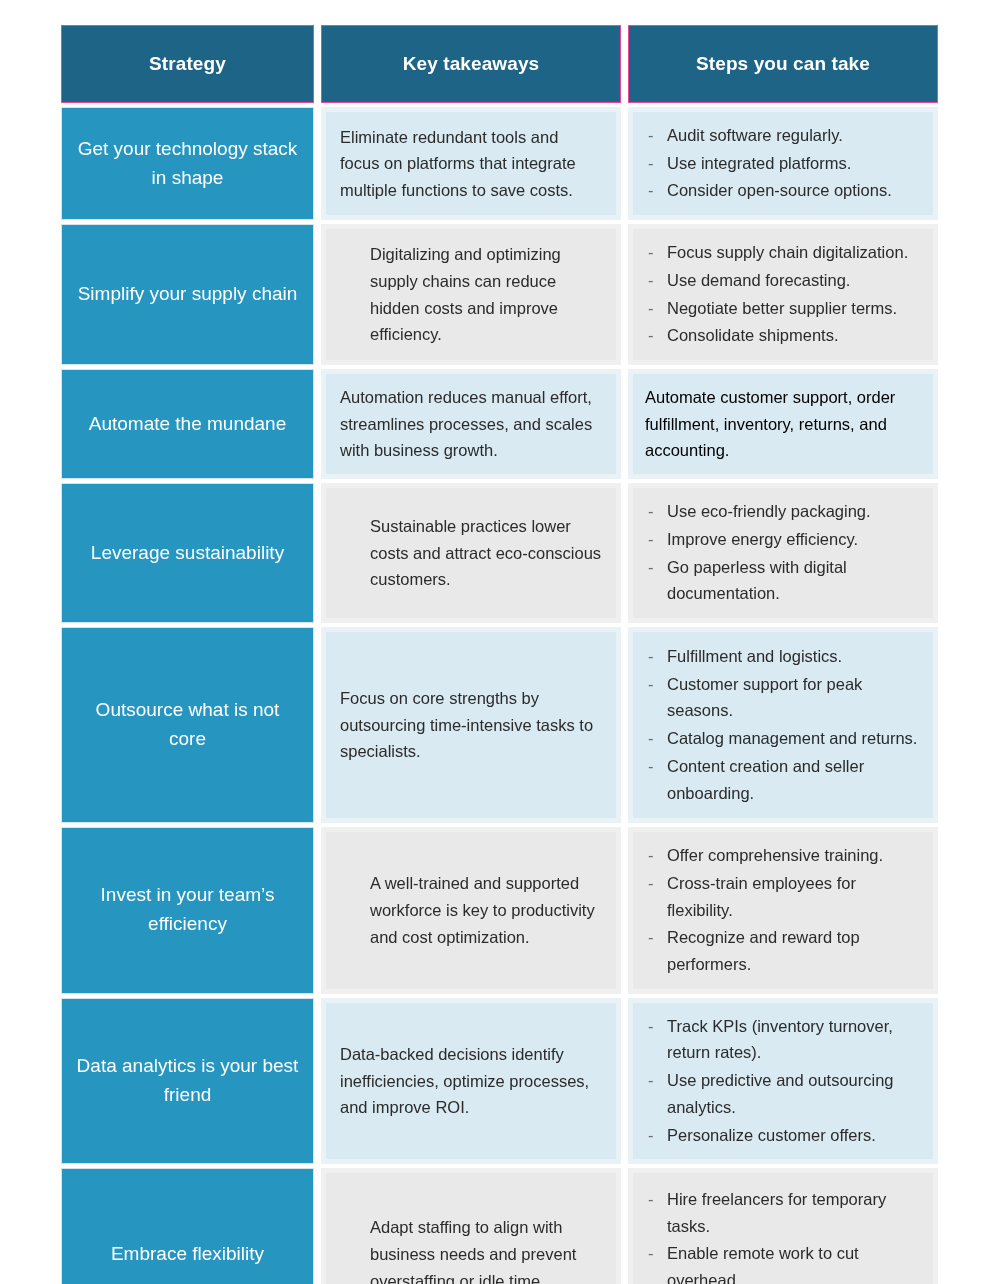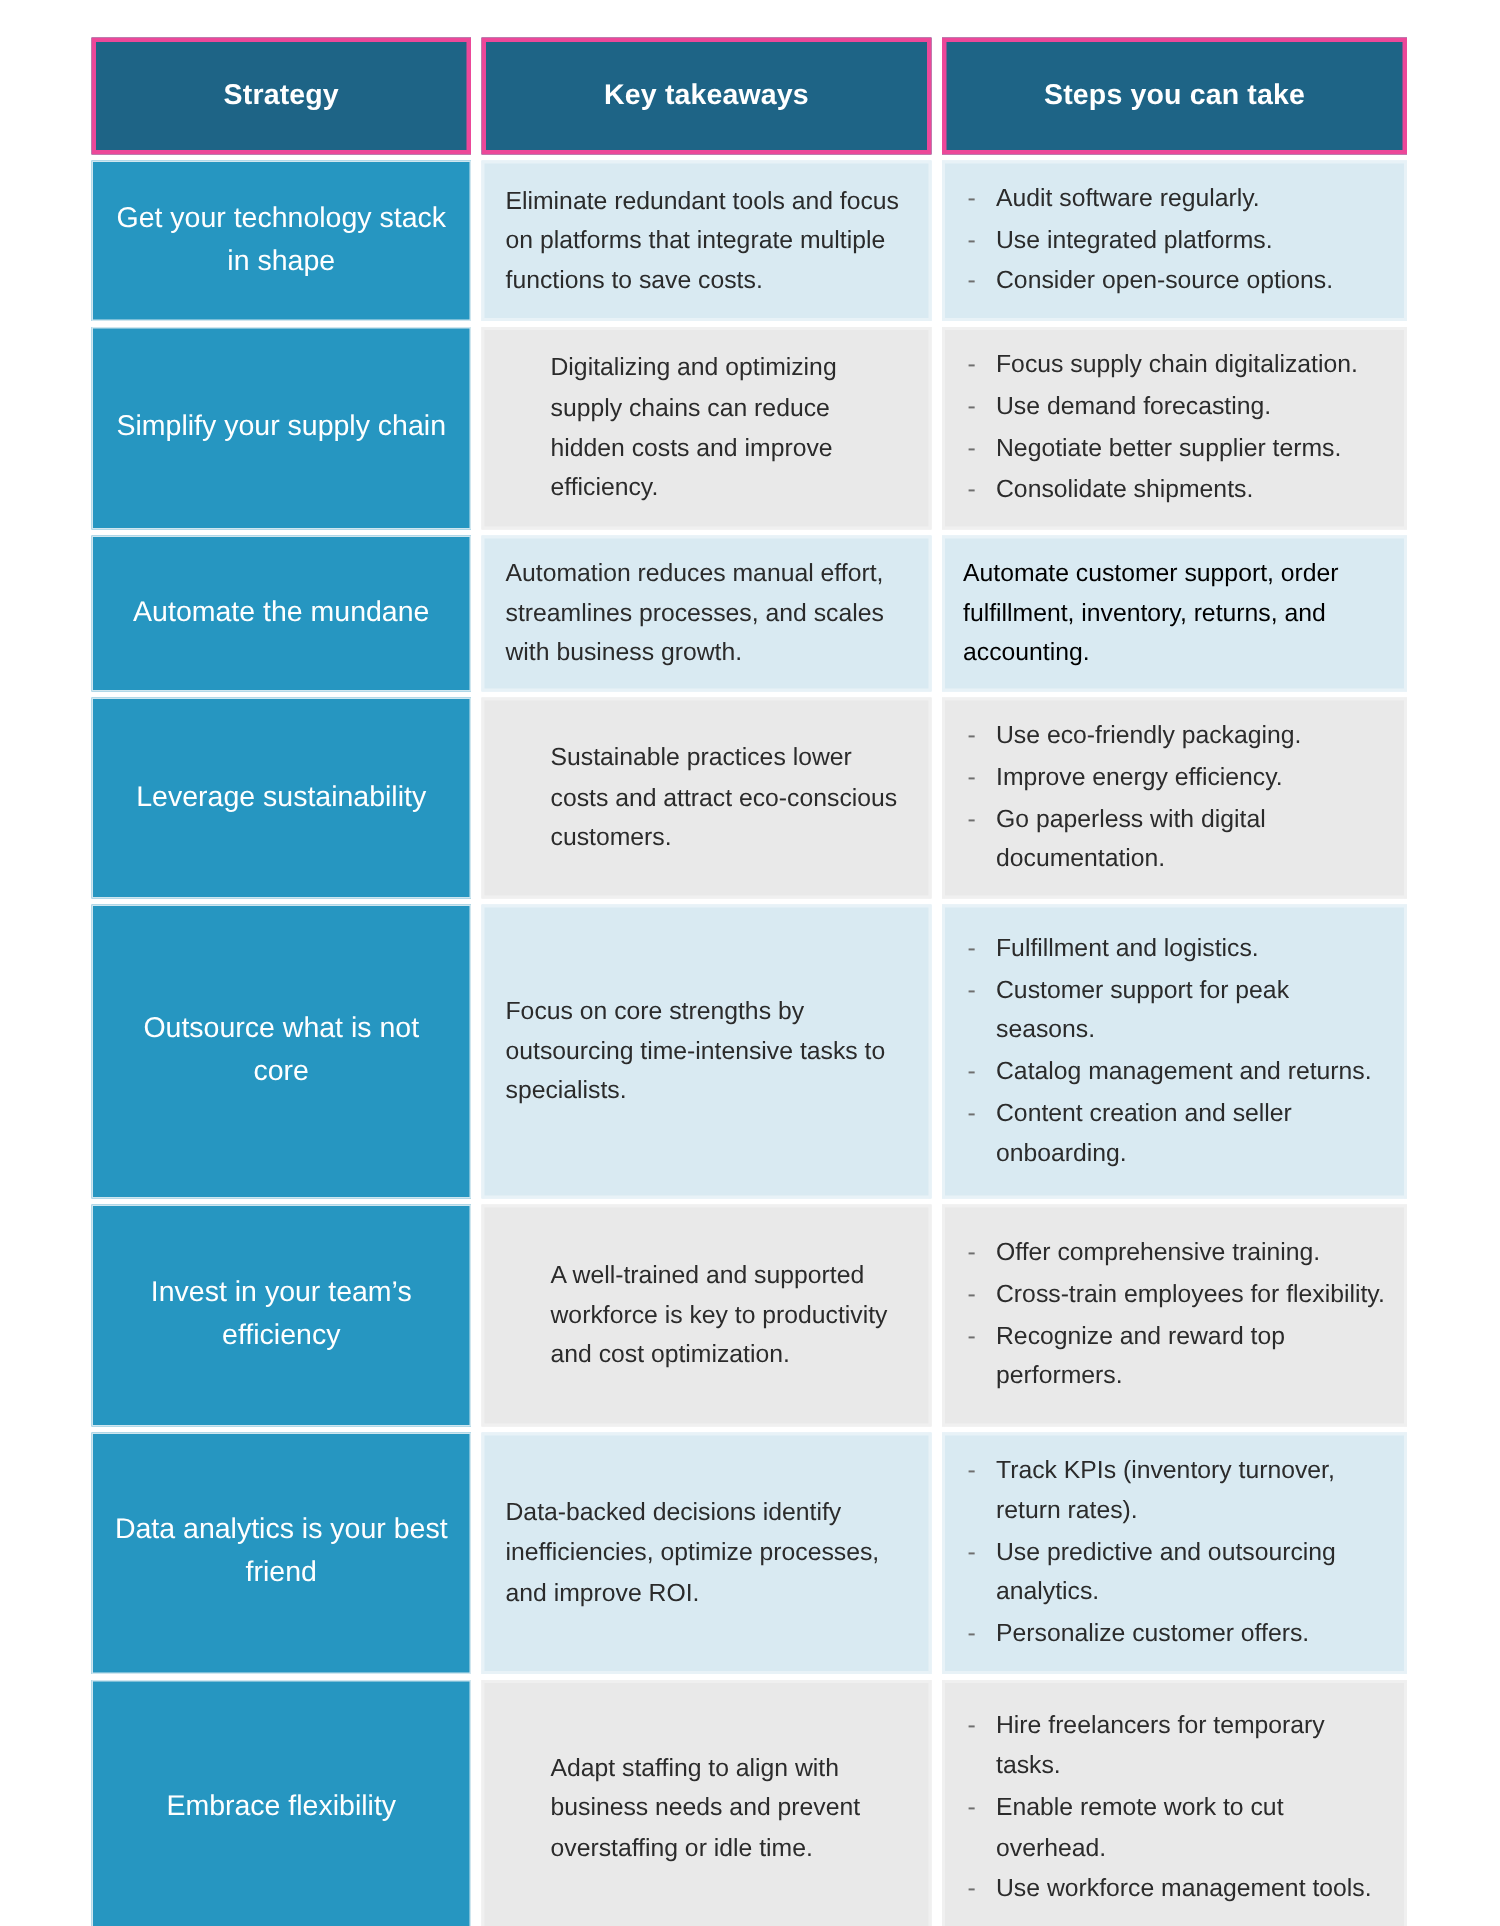--- a/index.html
+++ b/index.html
@@ -46,21 +46,21 @@
   .col-strategy { width: 253px; flex: 0 0 253px; }
   .gap-a        { width: 7px;  flex: 0 0 7px; background: #ffffff; }
   .col-key      { width: 300px; flex: 0 0 300px; }
   .gap-b        { width: 7px;  flex: 0 0 7px; background: #ffffff; }
   .col-steps    { width: 310px; flex: 0 0 310px; }
 
   
   .header-row { margin-bottom: 4px; }
   .header-cell {
     background: #1e6486;
-    border: 3px solid #ec4899;
+    border: 1px solid #ec4899;
     color: #ffffff;
     font-size: 19px;
     font-weight: bold;
     display: flex;
     align-items: center;
     justify-content: center;
     height: 78px;
     text-align: center;
     letter-spacing: 0.1px;
   }
@@ -75,21 +75,21 @@
     font-size: 19px;
     line-height: 1.52;
     display: flex;
     align-items: center;
     justify-content: center;
     text-align: center;
     padding: 8px 14px;
   }
 
   .text-cell {
-    border: 2px solid #1d4ed8;
+    border: 5px solid #1d4ed8;
     color: #2b2b2b;
     font-size: 16.5px;
     line-height: 1.62;
     display: flex;
     align-items: center;
     padding: 10px 14px 10px 14px;
   }
 
   .tint-blue  { background: #d9eaf2; }
   .tint-gray  { background: #e9e9e9; padding-left: 44px; }

